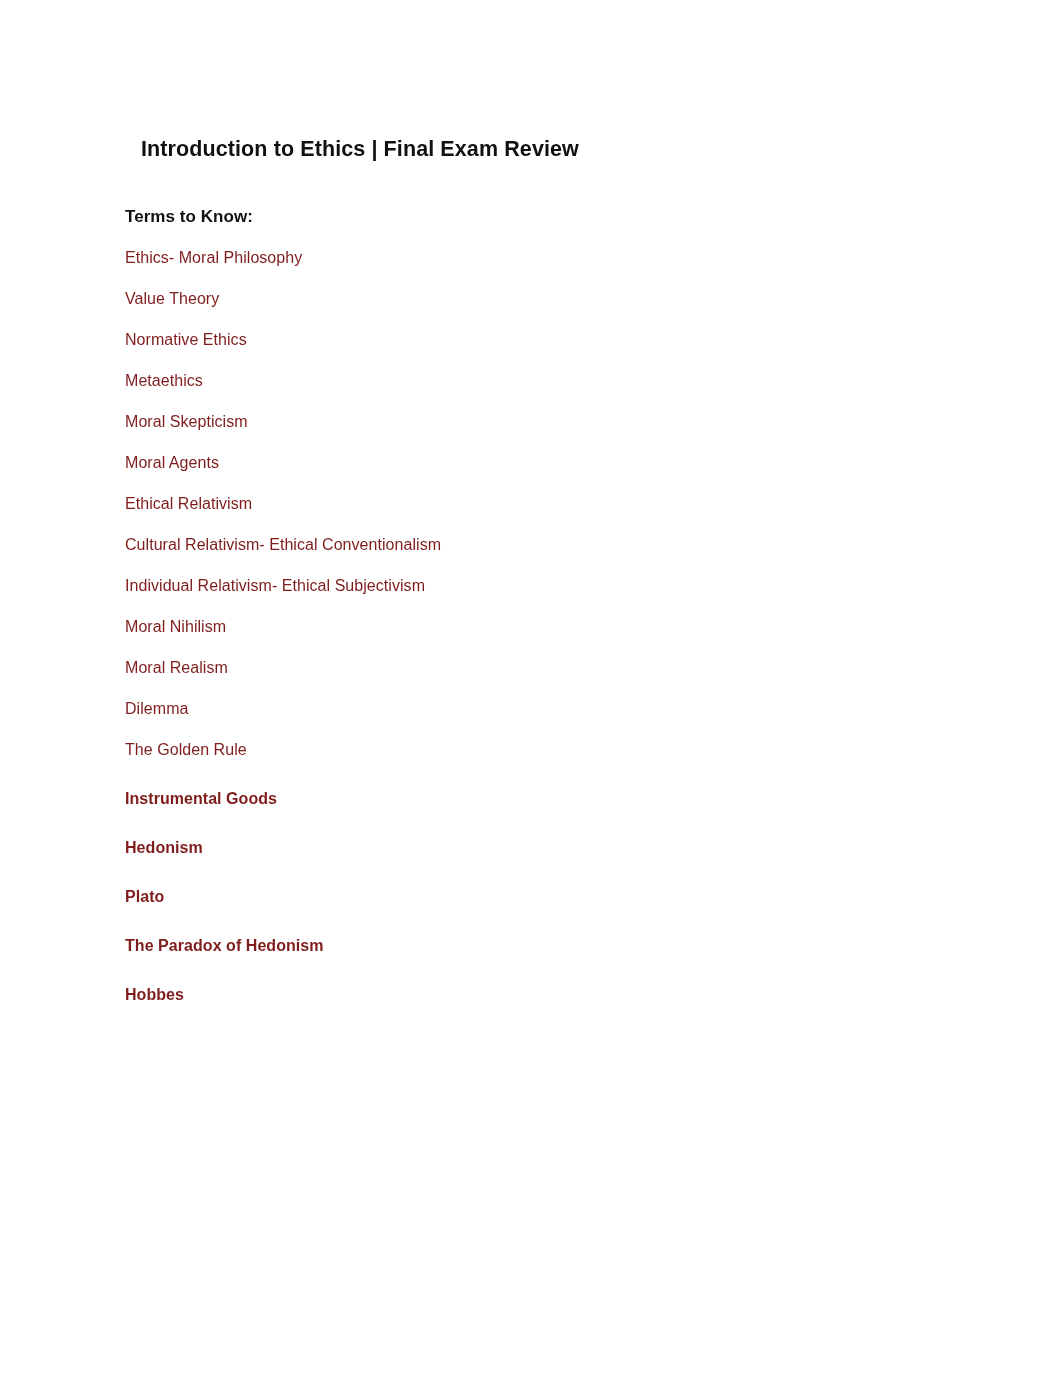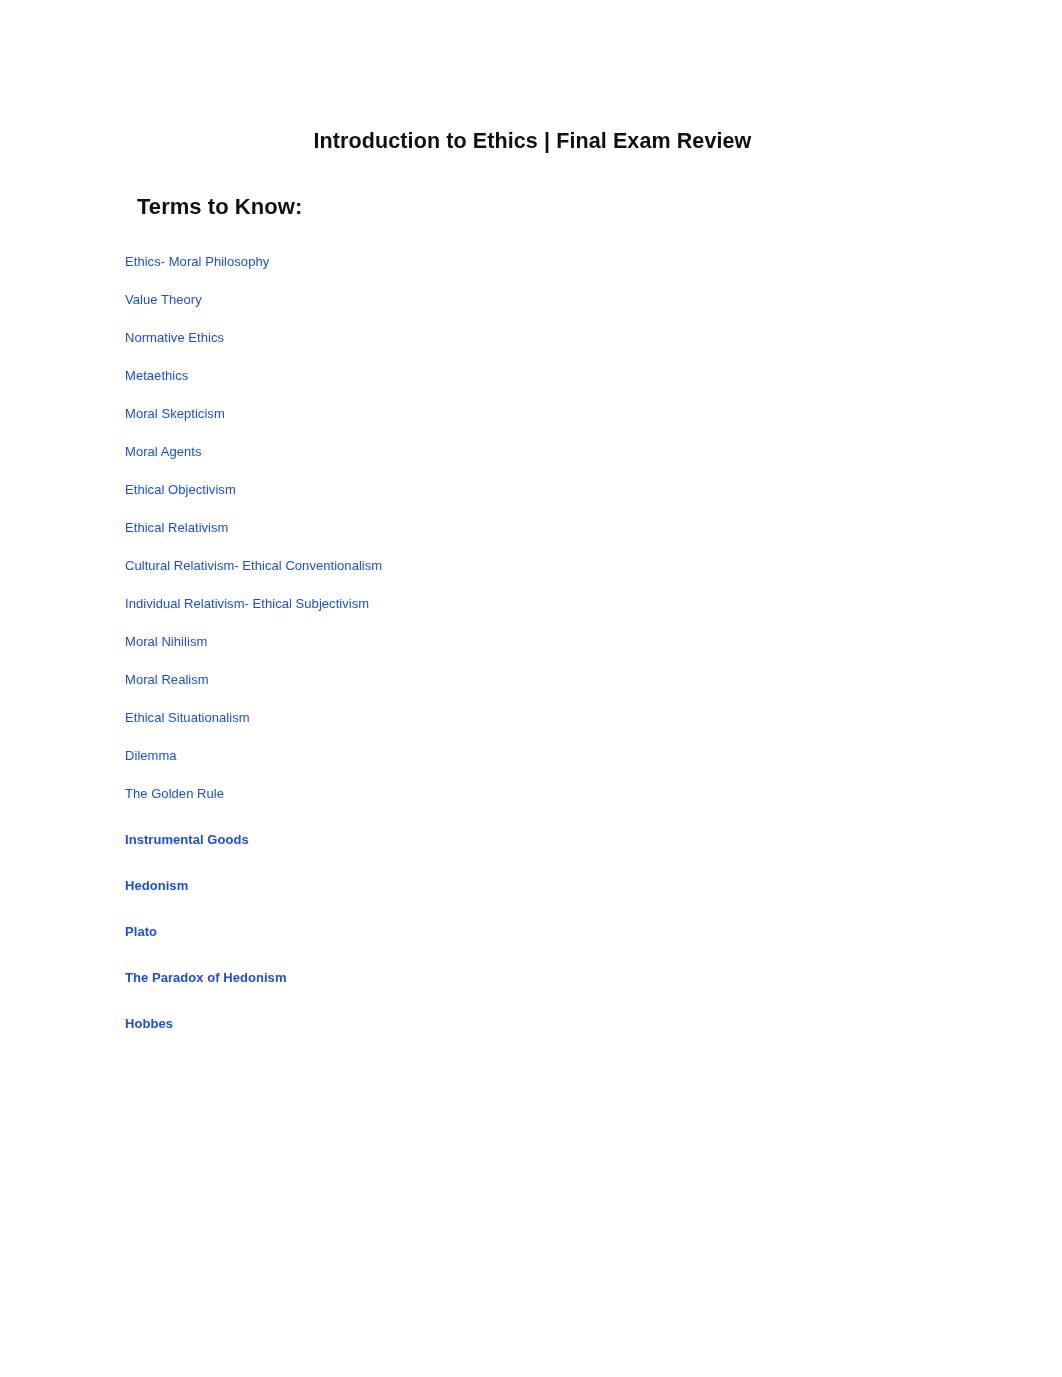--- a/index.html
+++ b/index.html
@@ -28,48 +28,48 @@
   .doc-body {
     position: absolute;
     left: 125px;
     top: 0;
     width: 815px;
   }
 
   .doc-title {
     font-size: 21.5px;
     font-weight: bold;
-    text-align: center;
+    text-align: left;
     color: #111111;
     letter-spacing: 0.1px;
-    margin: 8px;
+    margin: 16px;
     padding-top: 123px;
     line-height: 1.0;
   }
 
   .section-heading {
-    font-size: 22px;
+    font-size: 17px;
     font-weight: bold;
     color: #111111;
-    margin: 12px;
+    margin: 0;
     padding-top: 31px;
     line-height: 1.0;
     letter-spacing: 0.05px;
   }
 
   .terms-list {
     list-style: none;
     margin: 0;
     padding: 0;
   }
 
   .term-item {
-    font-size: 13px;
+    font-size: 16px;
     font-weight: normal;
-    color: #1d4ed8;
+    color: #7f1d1d;
     line-height: 1.0;
     margin: 0;
     letter-spacing: 0.05px;
     white-space: nowrap;
   }
 
   
   .term-item.lead-tight {
     padding-top: 25px;
   }
@@ -89,27 +89,25 @@
 
     <p class="section-heading">Terms to Know:</p>
 
     <ul class="terms-list">
         <li class="term-item lead-tight">Ethics- Moral Philosophy</li>
         <li class="term-item lead-tight">Value Theory</li>
         <li class="term-item lead-tight">Normative Ethics</li>
         <li class="term-item lead-tight">Metaethics</li>
         <li class="term-item lead-tight">Moral Skepticism</li>
         <li class="term-item lead-tight">Moral Agents</li>
-        <li class="term-item lead-tight">Ethical Objectivism</li>
         <li class="term-item lead-tight">Ethical Relativism</li>
         <li class="term-item lead-tight">Cultural Relativism- Ethical Conventionalism</li>
         <li class="term-item lead-tight">Individual Relativism- Ethical Subjectivism</li>
         <li class="term-item lead-tight">Moral Nihilism</li>
         <li class="term-item lead-tight">Moral Realism</li>
-        <li class="term-item lead-tight">Ethical Situationalism</li>
         <li class="term-item lead-tight">Dilemma</li>
         <li class="term-item lead-tight">The Golden Rule</li>
         <li class="term-item lead-loose">Instrumental Goods</li>
         <li class="term-item lead-loose">Hedonism</li>
         <li class="term-item lead-loose">Plato</li>
         <li class="term-item lead-loose">The Paradox of Hedonism</li>
         <li class="term-item lead-loose">Hobbes</li>
       </ul>
 
   </div>

